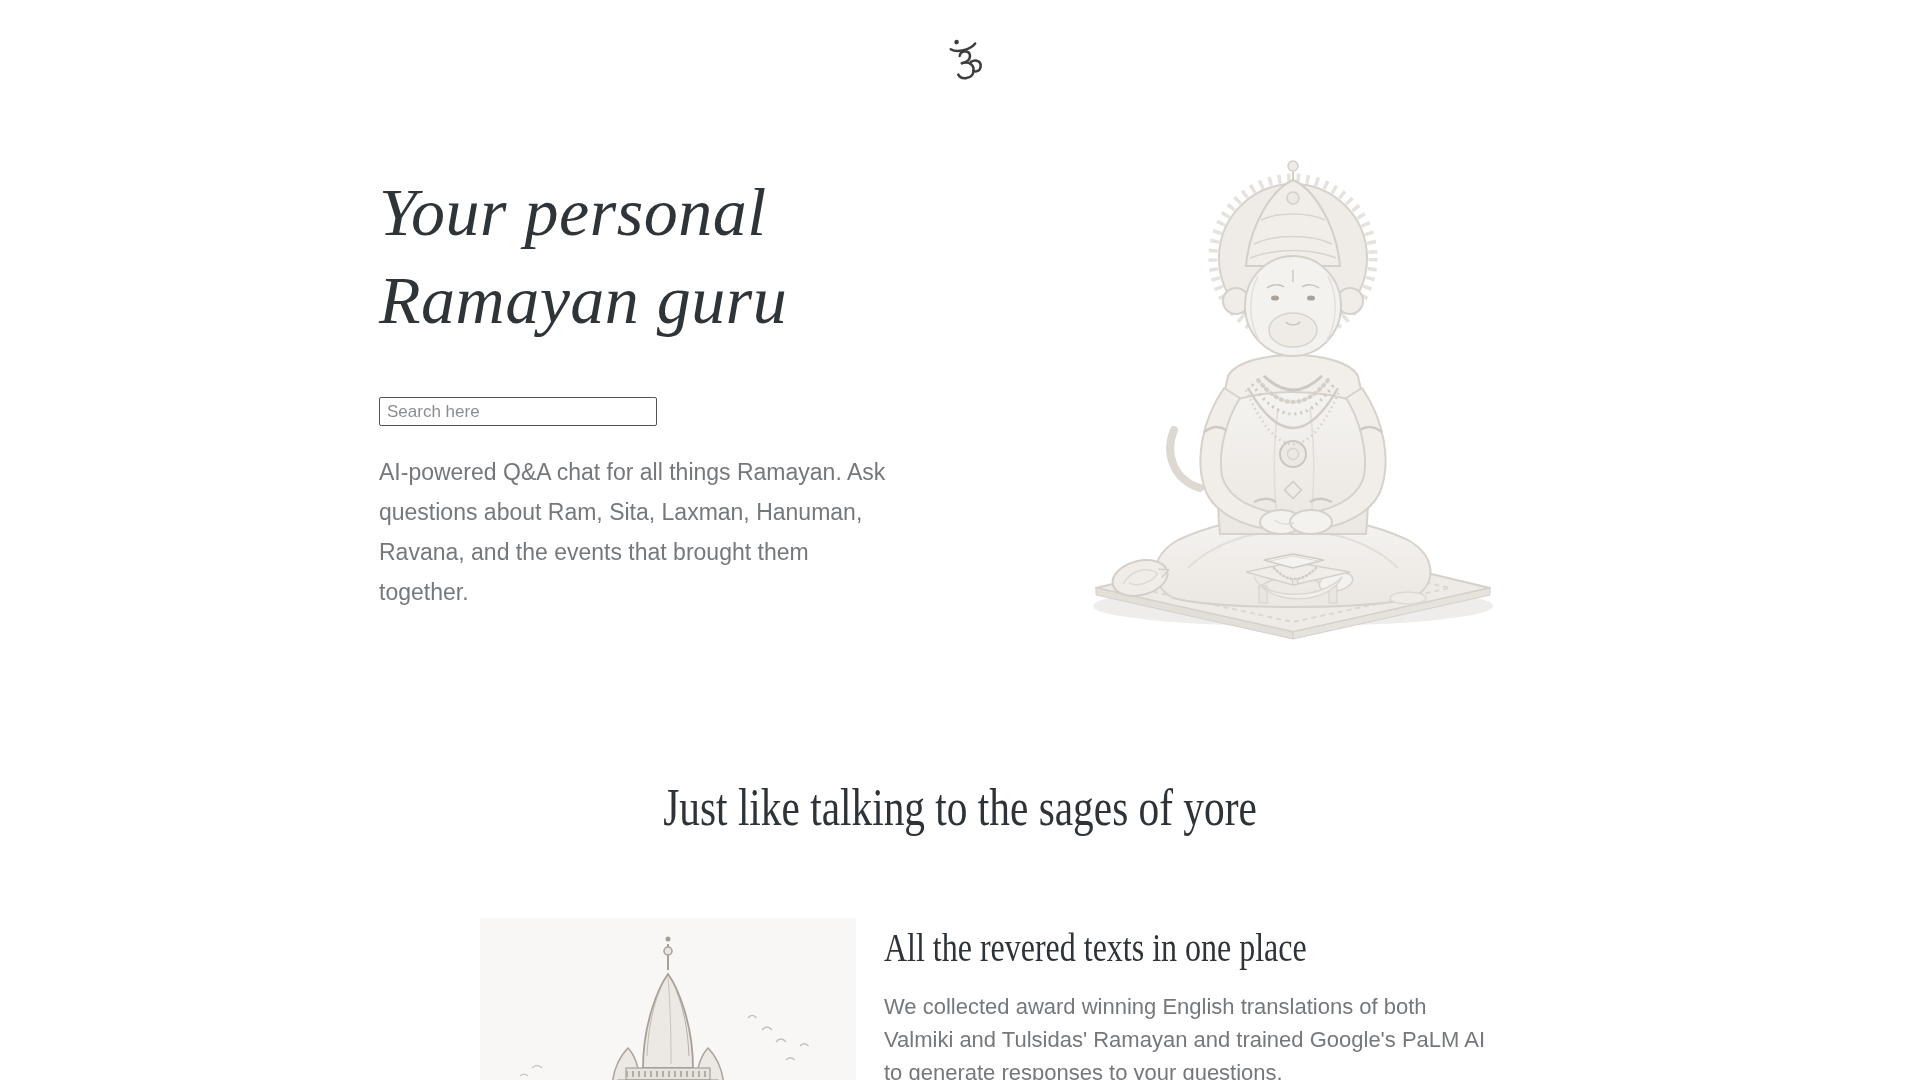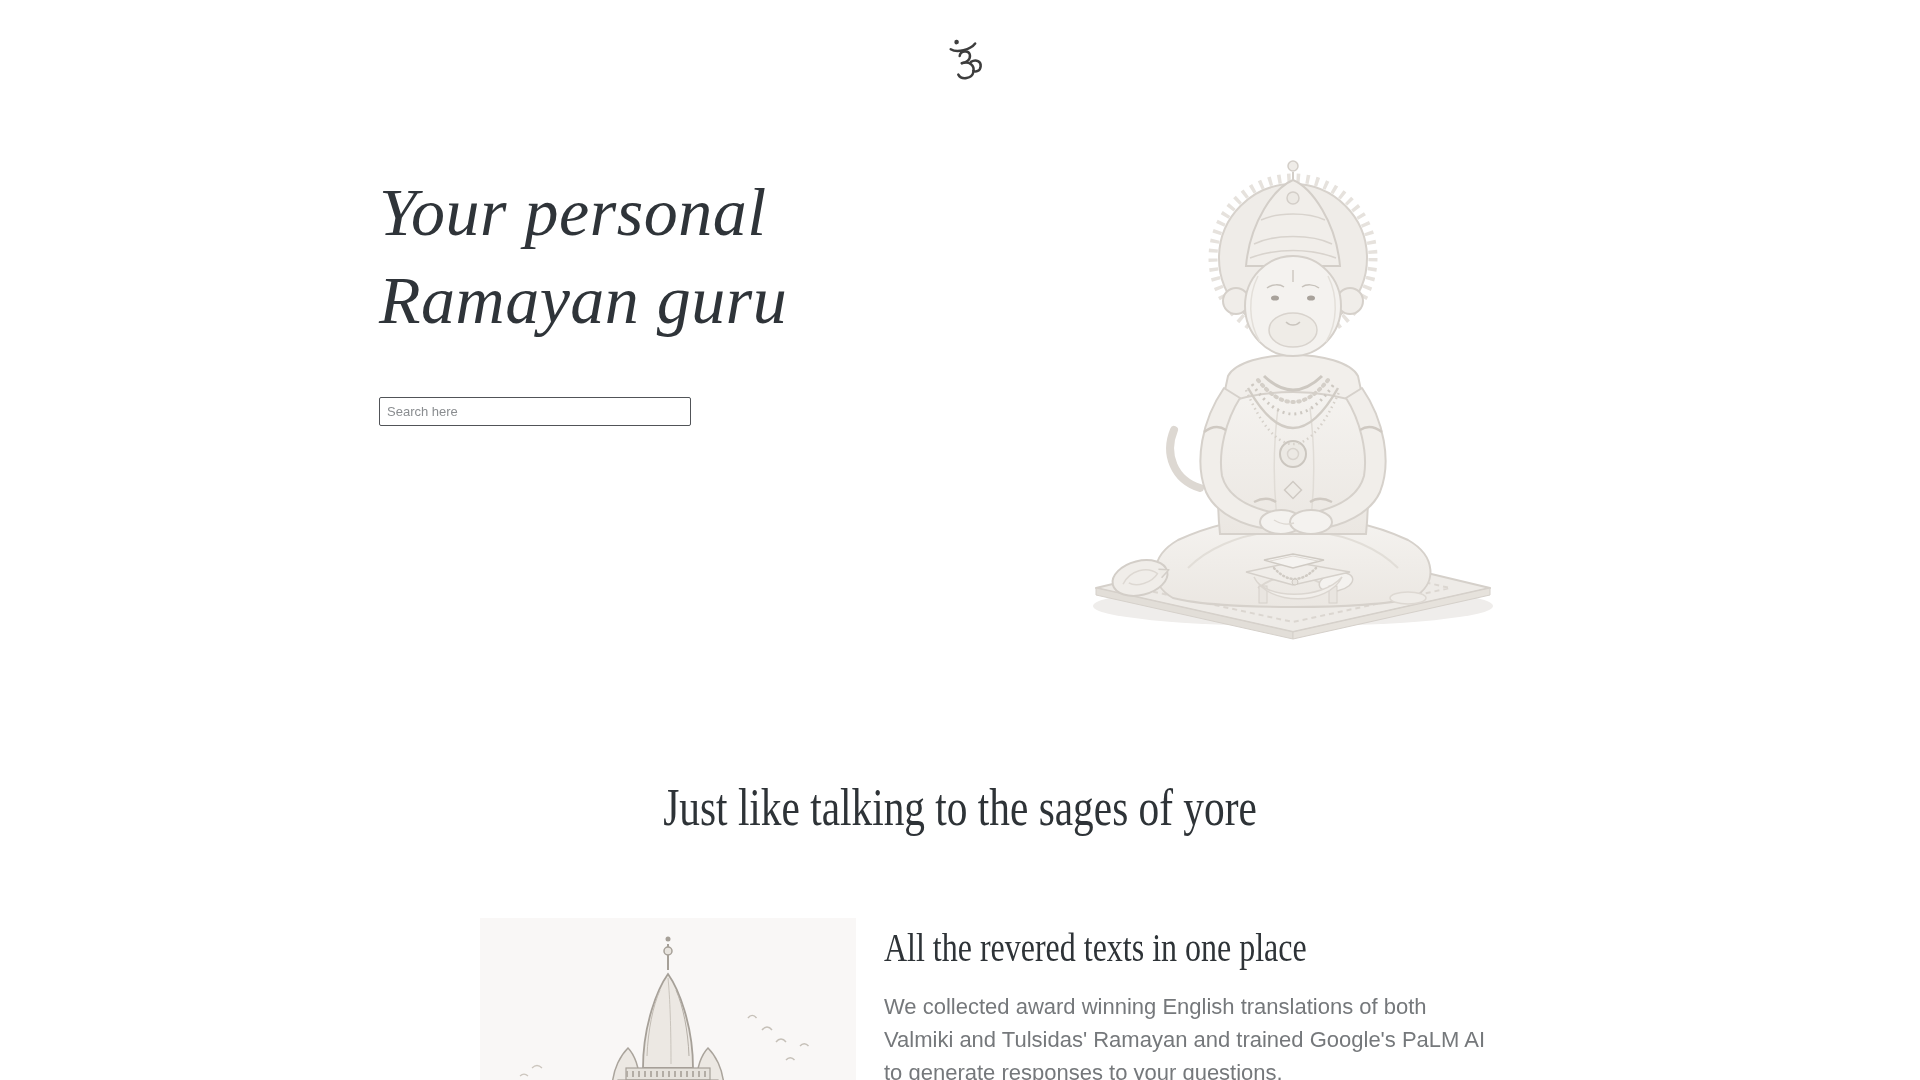--- a/index.html
+++ b/index.html
@@ -12,23 +12,23 @@
   .serif { font-family:"Liberation Serif","DejaVu Serif",serif; font-weight:400; }
 
   .om-wrap { position:absolute; left:942px; top:36px; width:46px; height:50px; }
 
   .hero-title {
     position:absolute; left:379px; top:168px; width:520px;
     font-size:68px; line-height:88px; color:#2f3439;
     white-space:pre-line; letter-spacing:0.5px;font-style:italic;
   }
   .search-input {
-    position:absolute; left:379px; top:397px; width:312px; height:29px;
+    position:absolute; left:379px; top:397px; width:278px; height:29px;
     border:1px solid #515458; border-radius:2px; background:#ffffff;
-    padding:2px 7px; font-size:13px; color:#2f3439;
+    padding:2px 7px; font-size:17px; color:#2f3439;
     font-family:"Liberation Sans",sans-serif; outline:none;
   }
   .search-input::placeholder { color:#8a8d90; opacity:1; }
   .hero-desc {
     position:absolute; left:379px; top:452px; width:600px;
     font-size:23px; line-height:40px; color:#75787b;
     white-space:pre-line;
   }
   .statue-box { position:absolute; left:1078px; top:136px; width:430px; height:510px; }
 
@@ -68,20 +68,24 @@
         <path d="M25 23.5 C30 21.5 34 24.5 33 28.5 C32 32.5 28 33.5 26 31.5"></path>
       </g>
     </svg>
   </div>
 
   <h1 class="hero-title serif">Your personal
 Ramayan guru</h1>
 
   <input class="search-input" type="text" placeholder="Search here" style="">
 
+  <p class="hero-desc">AI-powered Q&amp;A chat for all things Ramayan. Ask
+questions about Ram, Sita, Laxman, Hanuman,
+Ravana, and the events that brought them
+together.</p>
 
   <div class="statue-box">
     <svg width="430" height="510" viewBox="0 0 430 510" fill="none">
       <defs>
         <linearGradient id="marble" x1="0" y1="0" x2="0" y2="1">
           <stop offset="0" stop-color="#f5f3f0"></stop>
             <stop offset="1" stop-color="#ebe7e2"></stop>
         </linearGradient>
       </defs>
 

